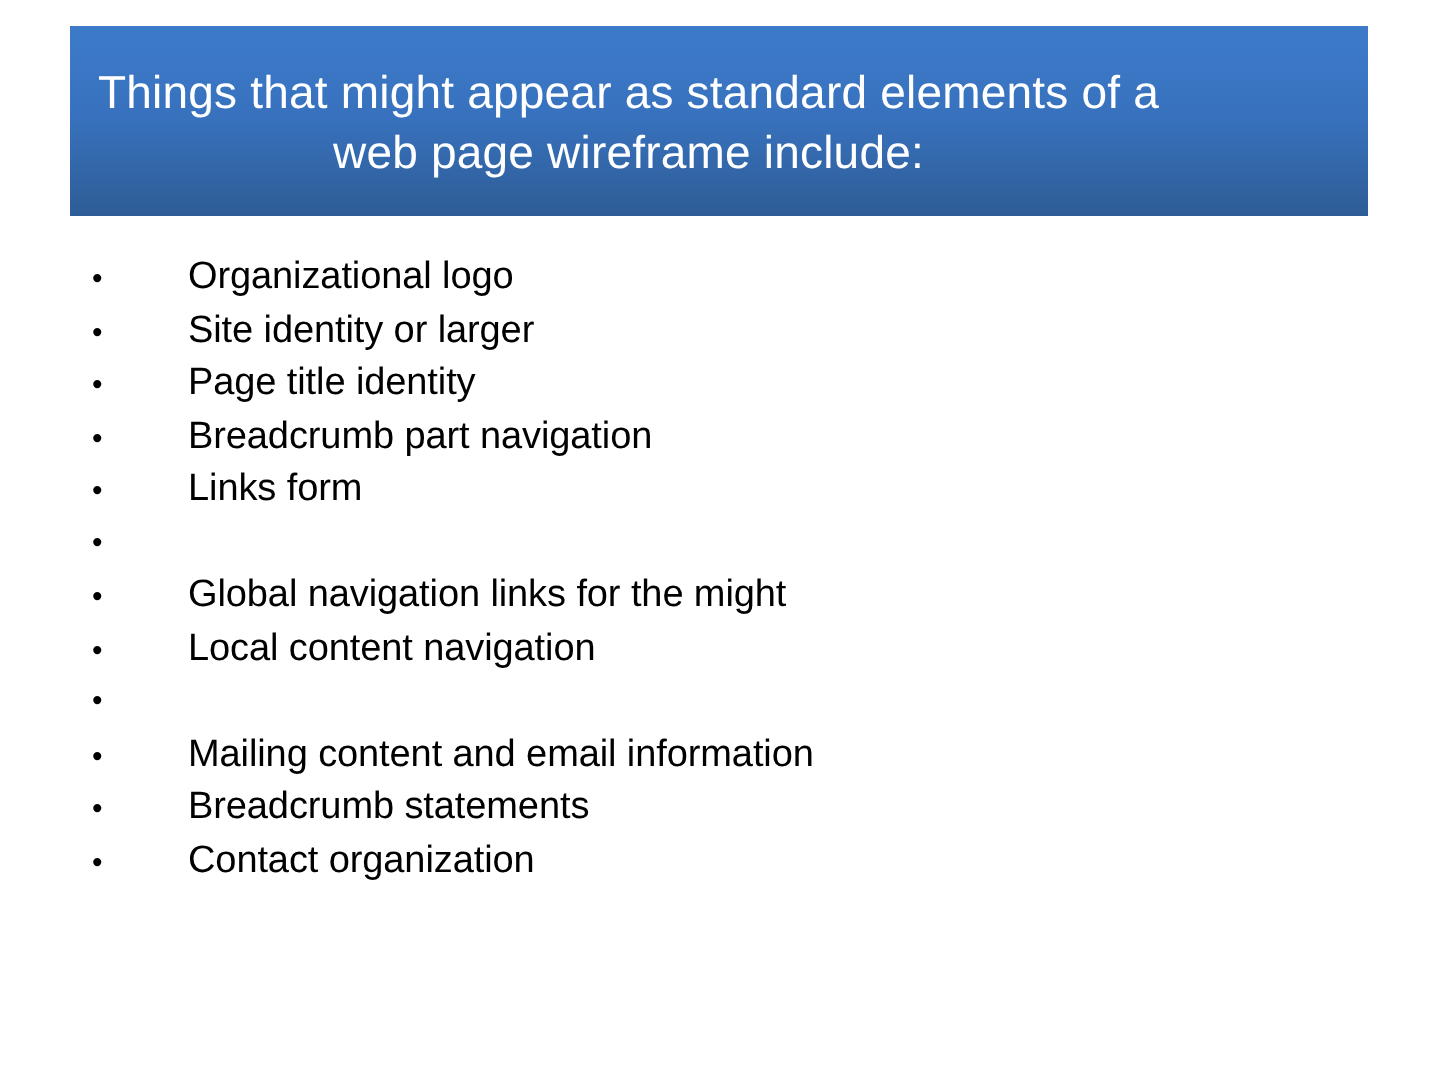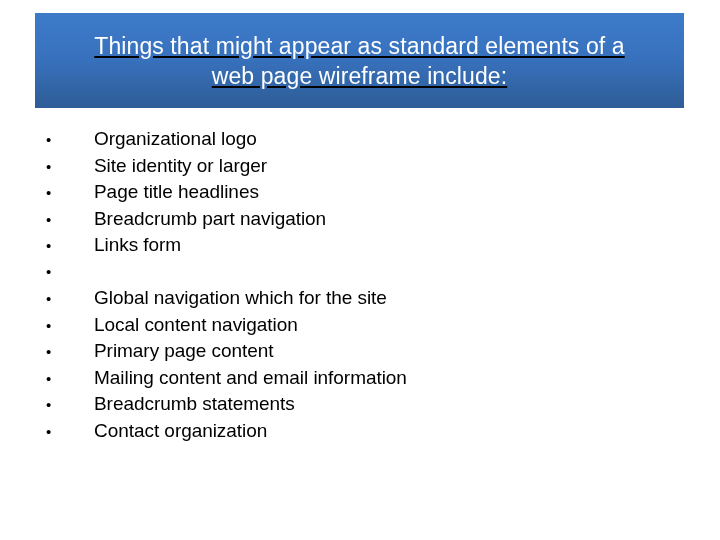--- a/index.html
+++ b/index.html
@@ -26,24 +26,22 @@
   
   .title-banner {
     position: absolute;
     left: 35px;
     top: 13px;
     width: 649px;
     height: 95px;
     background: linear-gradient(to bottom, #3d7bc9 0%, #3872bf 45%, #2e5d96 100%);
     display: flex;
     align-items: center;
-    justify-content: center;
     box-sizing: border-box;
     padding: 6px 14px;
-    text-decoration: underline;
   }
 
   .title-text {
     color: #ffffff;
     font-size: 23px;
     line-height: 30px;
     text-align: center;
     font-weight: normal;
     letter-spacing: 0.1px;
     white-space: pre-line;
@@ -102,44 +100,43 @@
     <li class="bullet-item">
       <span class="bullet-marker">•</span>
       <span class="bullet-label">Organizational logo</span>
     </li>
     <li class="bullet-item">
       <span class="bullet-marker">•</span>
       <span class="bullet-label">Site identity or larger</span>
     </li>
     <li class="bullet-item">
       <span class="bullet-marker">•</span>
-      <span class="bullet-label">Page title headlines</span>
+      <span class="bullet-label">Page title identity</span>
     </li>
     <li class="bullet-item">
       <span class="bullet-marker">•</span>
       <span class="bullet-label">Breadcrumb part navigation</span>
     </li>
     <li class="bullet-item">
       <span class="bullet-marker">•</span>
       <span class="bullet-label">Links form</span>
     </li>
     <li class="bullet-item">
       <span class="bullet-marker">•</span>
     </li>
     <li class="bullet-item">
       <span class="bullet-marker">•</span>
-      <span class="bullet-label">Global navigation which for the site</span>
+      <span class="bullet-label">Global navigation links for the might</span>
     </li>
     <li class="bullet-item">
       <span class="bullet-marker">•</span>
       <span class="bullet-label">Local content navigation</span>
     </li>
     <li class="bullet-item">
       <span class="bullet-marker">•</span>
-      <span class="bullet-label">Primary page content</span>
     </li>
     <li class="bullet-item">
       <span class="bullet-marker">•</span>
       <span class="bullet-label">Mailing content and email information</span>
     </li>
     <li class="bullet-item">
       <span class="bullet-marker">•</span>
       <span class="bullet-label">Breadcrumb statements</span>
     </li>
     <li class="bullet-item">

